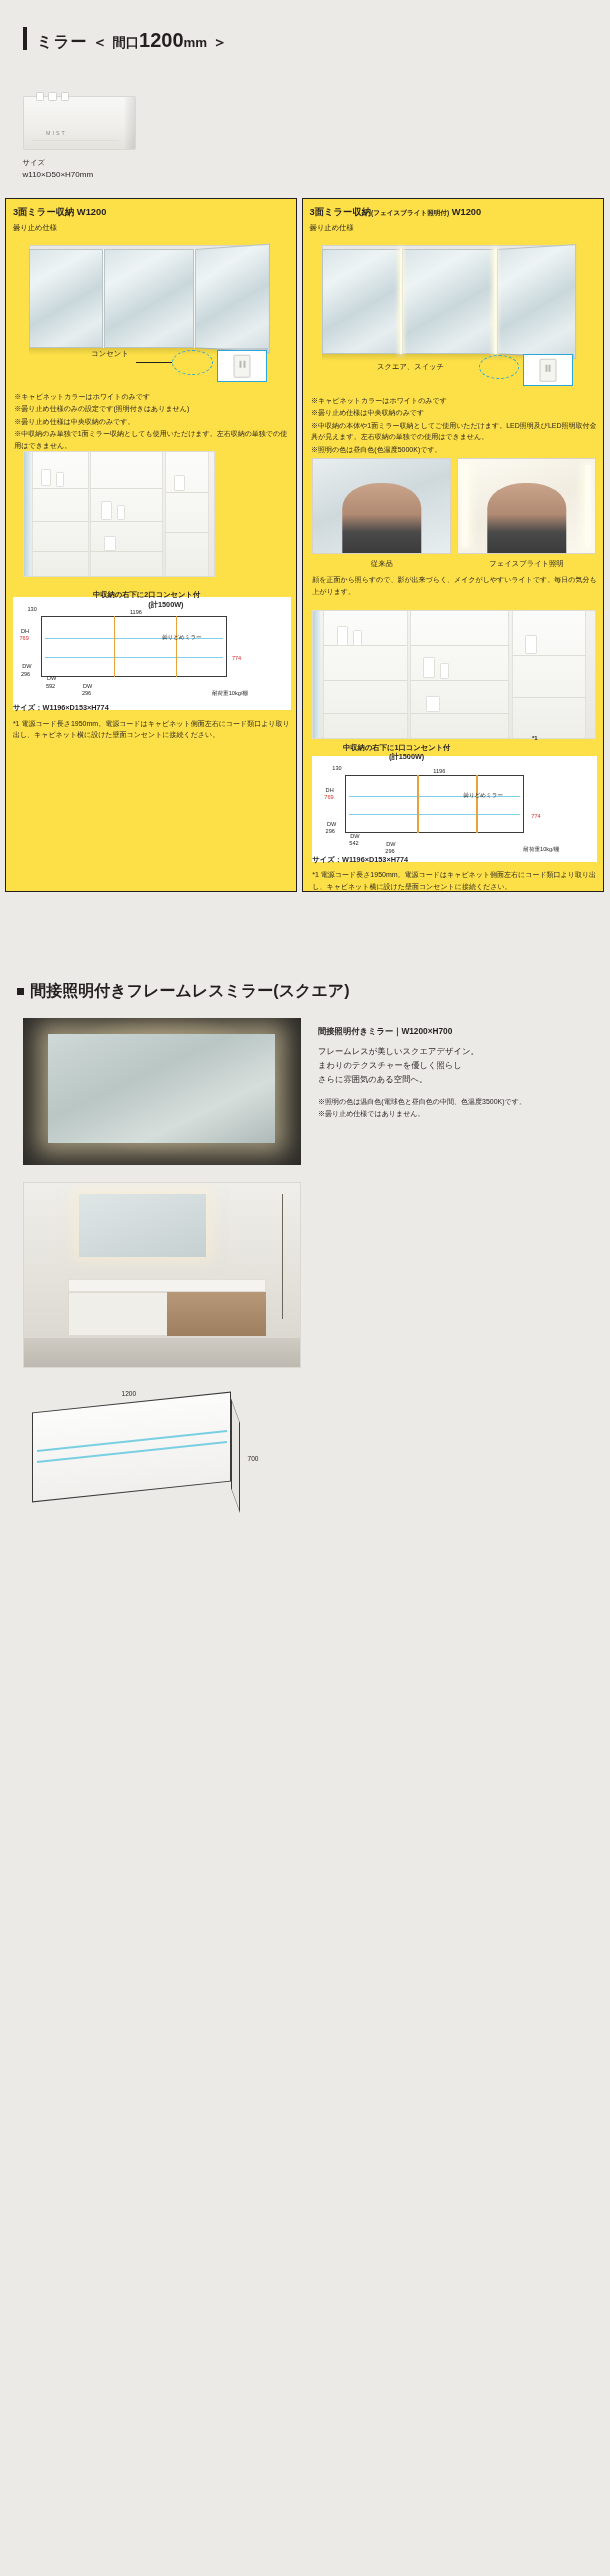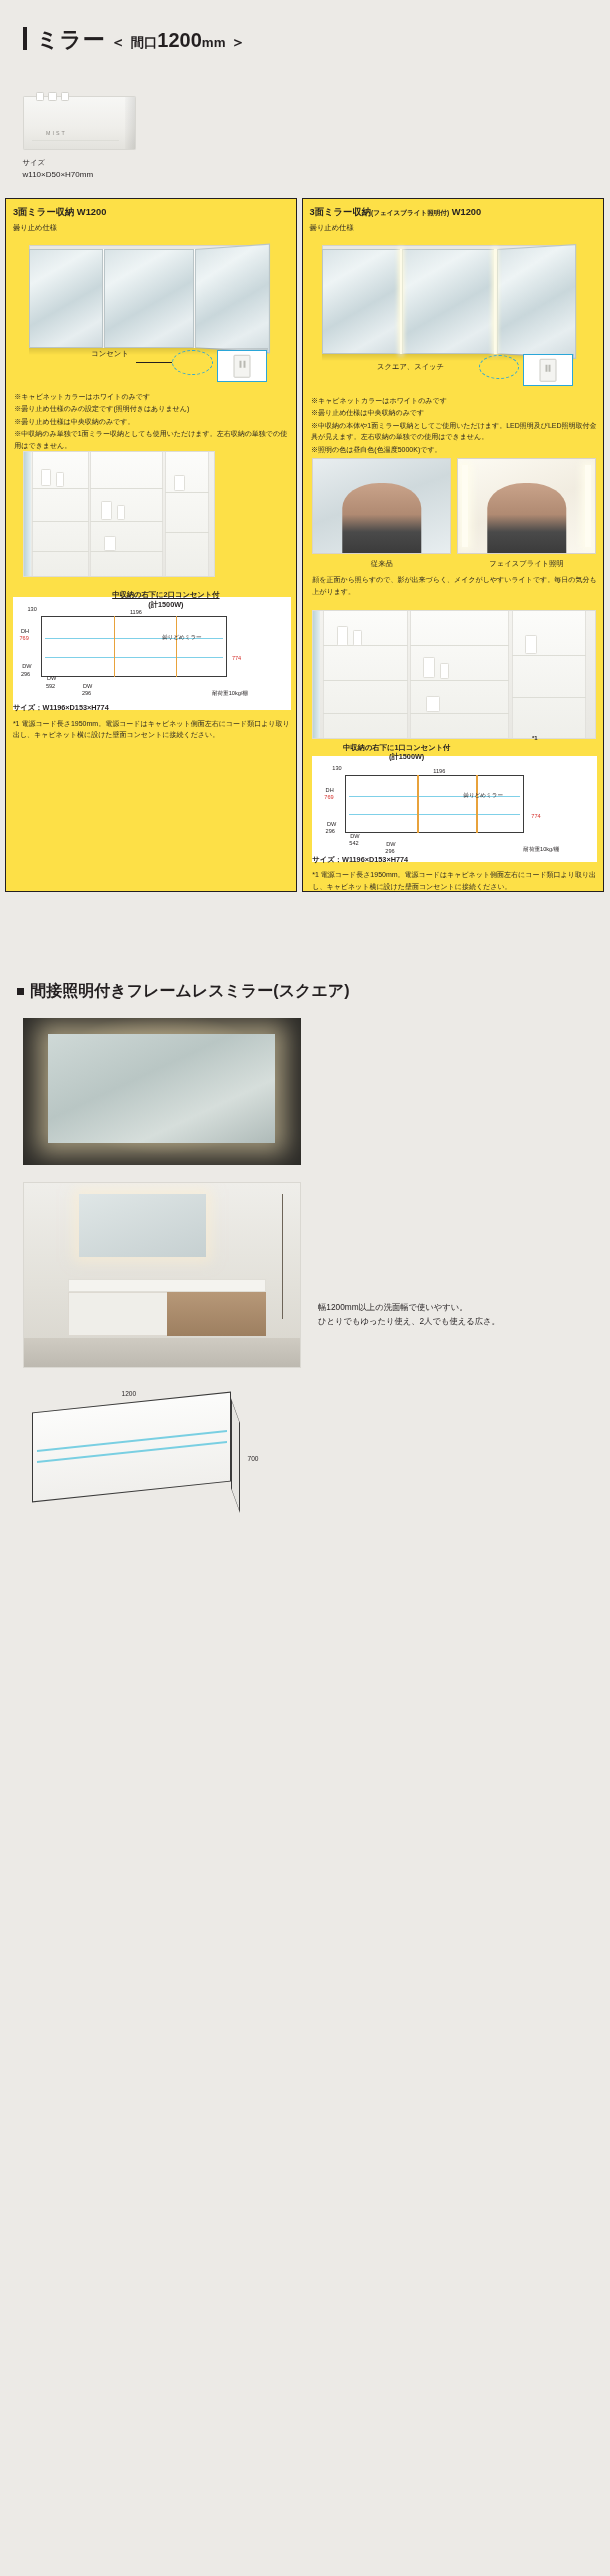--- a/index.html
+++ b/index.html
@@ -21,21 +21,21 @@
   
   .title-row {
     position: absolute;
     left: 22.5px; top: 24px;
     display: flex; align-items: baseline;
   }
   .title-bar {
     width: 4.6px; height: 22.5px; background: #231f20;
     margin-right: 9.3px; position: relative; top: 3.3px;
   }
-  .title-main { font-size: 22px; font-weight: bold; letter-spacing: 0.7px; }
+  .title-main { font-size: 16px; font-weight: bold; letter-spacing: 0.7px; }
   .title-lt { font-size: 14.6px; font-weight: bold; margin: 0 5.3px; }
   .title-num { font-size: 20px; font-weight: bold; }
   .title-unit { font-size: 13.3px; font-weight: bold; }
   .title-gt { font-size: 14.6px; font-weight: bold; margin-left: 5.3px; }
 
   
   .top-block { position: absolute; left: 22.5px; top: 96px; width: 570px; }
   .tray {
     position: relative;
     width: 113px; height: 54px;
@@ -349,21 +349,21 @@
       <div class="lbl red" style="left:6.6px;top:38px;">769</div>
       <div class="lbl" style="left:9.3px;top:66px;">DW</div>
       <div class="lbl" style="left:8px;top:74px;">296</div>
       <div class="lbl" style="left:34px;top:78px;">DW</div>
       <div class="lbl" style="left:33px;top:86px;">592</div>
       <div class="lbl" style="left:70px;top:86px;">DW</div>
       <div class="lbl" style="left:69px;top:93px;">296</div>
       <div class="lbl red" style="left:219px;top:58px;">774</div>
       <div class="lbl" style="left:149px;top:37px;">曇りどめミラー</div>
       <div class="lbl" style="left:199px;top:93px;">耐荷重10kg/棚</div>
-      <div class="kv-title" style="position:absolute;left:80px;top:-6.6px;width:146px;text-align:center;text-decoration:underline;">中収納の右下に2口コンセント付</div>
+      <div class="kv-title" style="position:absolute;left:80px;top:-6.6px;width:146px;">中収納の右下に2口コンセント付</div>
       <div class="kv-title" style="position:absolute;left:80px;top:2.7px;width:146px;text-align:center;">(計1500W)</div>
     </div>
 
     <div class="tech-size" style="position:absolute;left:6.6px;top:504px;">サイズ：W1196×D153×H774</div>
     <div class="tech-caption" style="position:absolute;left:6.6px;top:519px;width:278px;">*1 電源コード長さ1950mm。電源コードはキャビネット側面左右にコード類口より取り出し、キャビネット横に設けた壁面コンセントに接続ください。</div>
   </div>
 
   <div class="panel panel-right">
     <h3>
       <span>3面ミラー収納</span><span class="sub">(フェイスブライト照明付)</span><span> W1200</span>
@@ -462,34 +462,42 @@
   <div class="sec2-head">
     <div class="sq"></div>
     <div class="t">間接照明付きフレームレスミラー(スクエア)</div>
   </div>
 
   <div class="led-mirror" style="position:absolute;left:22.5px;top:1018px;width:278px;height:147px;">
     <div class="wallglow"></div>
     <div class="glass"></div>
   </div>
 
+  <div style="position:absolute;left:318px;top:1026px;width:265px;">
+    <div class="cap-title">間接照明付きミラー｜W1200×H700</div>
+    <div class="cap-text" style="margin-top:6.6px;">
+      <div>フレームレスが美しいスクエアデザイン。</div>
+      <div>まわりのテクスチャーを優しく照らし</div>
+      <div>さらに雰囲気のある空間へ。</div>
+    </div>
+    <div class="cap-small" style="margin-top:10.6px;">
+      <div>※照明の色は温白色(電球色と昼白色の中間、色温度3500K)です。</div>
+      <div>※曇り止め仕様ではありません。</div>
+    </div>
+  </div>
 
   <div class="vanity" style="position:absolute;left:22.5px;top:1182px;width:278px;height:186px;">
     <div class="wallmirror"></div>
     <div class="counter"></div>
     <div class="cabinetbox"></div>
     <div class="wood"></div>
     <div class="branch"></div>
     <div class="floor"></div>
   </div>
 
-  <div style="position:absolute;left:318px;top:1300px;width:265px;">
-    <div class="cap-text">幅1200mm以上の洗面幅で使いやすい。</div>
-    <div class="cap-text">ひとりでもゆったり使え、2人でも使える広さ。</div>
-  </div>
 
   <div class="isoboard" style="position:absolute;left:22.5px;top:1386px;width:278px;height:126px;">
     <div class="face" style="left:9.3px;top:16px;width:199px;height:90px;transform:skewY(-6deg);"></div>
     <div class="face" style="left:208px;top:25px;width:9.3px;height:90px;transform:skewY(70deg);background:#e6e5e1;"></div>
     <div class="teal" style="left:14.6px;top:54px;width:190px;transform:skewY(-6deg);"></div>
     <div class="teal" style="left:14.6px;top:65px;width:190px;transform:skewY(-6deg);"></div>
     <div style="position:absolute;left:99px;top:4px;font-size:6.6px;">1200</div>
     <div style="position:absolute;left:225px;top:69px;font-size:6.6px;">700</div>
   </div>
 

